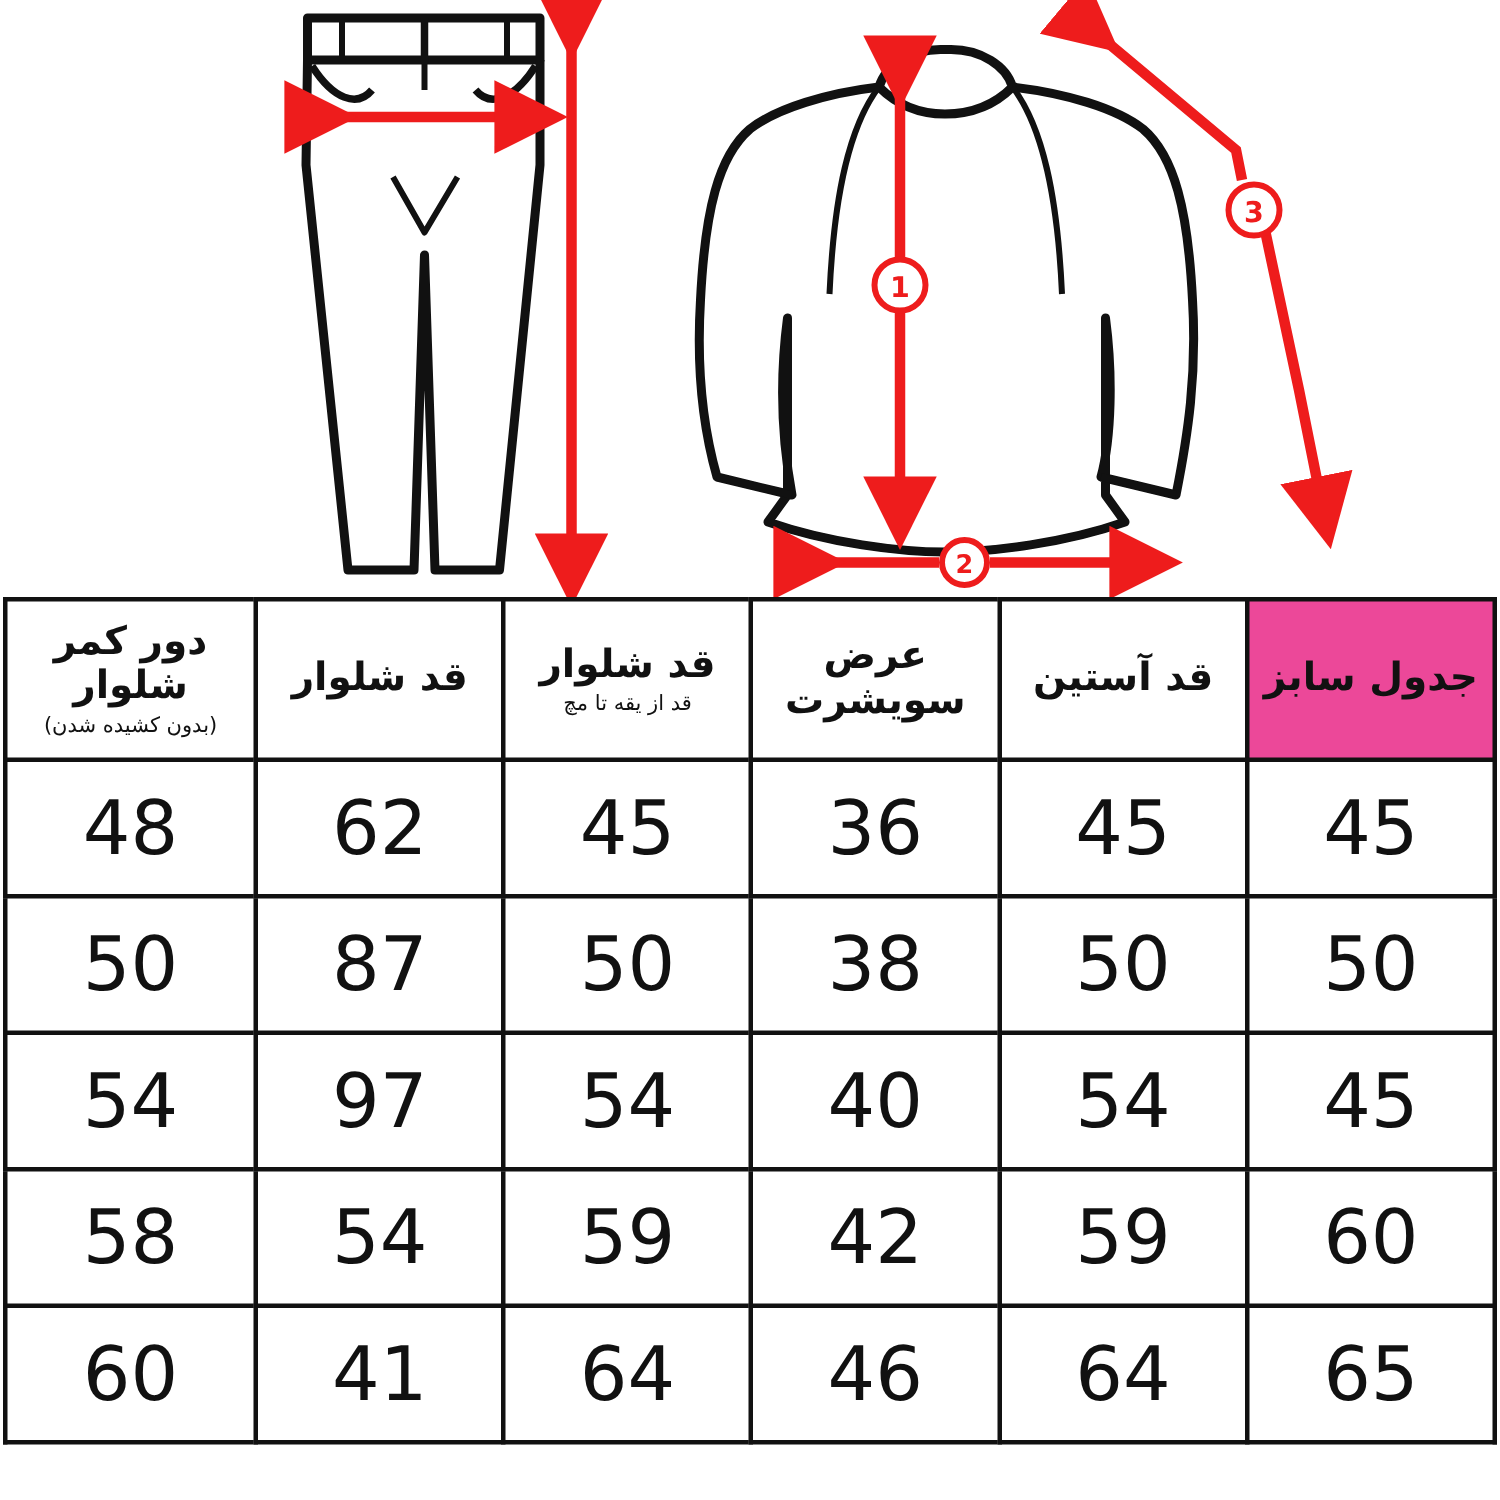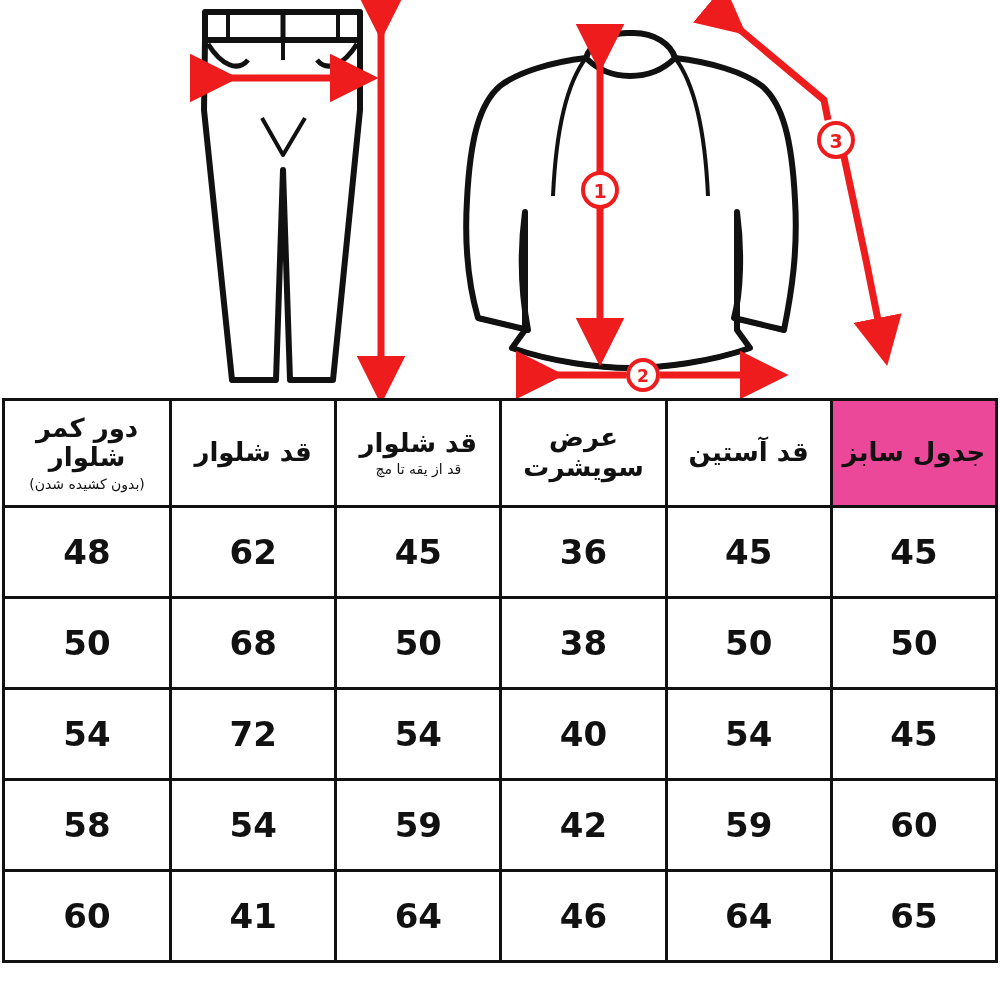--- a/index.html
+++ b/index.html
@@ -62,22 +62,22 @@
     font-size: 14px;
     font-weight: normal;
     margin-top: 3px;
   }
   #size-table thead th.head-green {
     background: #ec4899;
     letter-spacing: 1px;
   }
   #size-table tbody td {
     height: 88px;
-    font-size: 34px;
-    font-weight: bold;
+    font-size: 50px;
+    font-weight: normal;
     color: #111;
     font-family: "DejaVu Sans", sans-serif;
   }
   
   .col-0 { width: 16.6%; }
   .col-1 { width: 16.6%; }
   .col-2 { width: 16.6%; }
   .col-3 { width: 16.6%; }
   .col-4 { width: 16.6%; }
   .col-5 { width: 16.8%; margin-top: 12px; }
@@ -200,29 +200,29 @@
         <td class="col-2">36</td>
         <td class="col-3">45</td>
         <td class="col-4">62</td>
         <td class="col-5">48</td>
       </tr>
       <tr>
         <td class="col-0">50</td>
         <td class="col-1">50</td>
         <td class="col-2">38</td>
         <td class="col-3">50</td>
-        <td class="col-4">68</td>
+        <td class="col-4">87</td>
         <td class="col-5">50</td>
       </tr>
       <tr>
         <td class="col-0">45</td>
         <td class="col-1">54</td>
         <td class="col-2">40</td>
         <td class="col-3">54</td>
-        <td class="col-4">72</td>
+        <td class="col-4">97</td>
         <td class="col-5">54</td>
       </tr>
       <tr>
         <td class="col-0">60</td>
         <td class="col-1">59</td>
         <td class="col-2">42</td>
         <td class="col-3">59</td>
         <td class="col-4">54</td>
         <td class="col-5">58</td>
       </tr>

